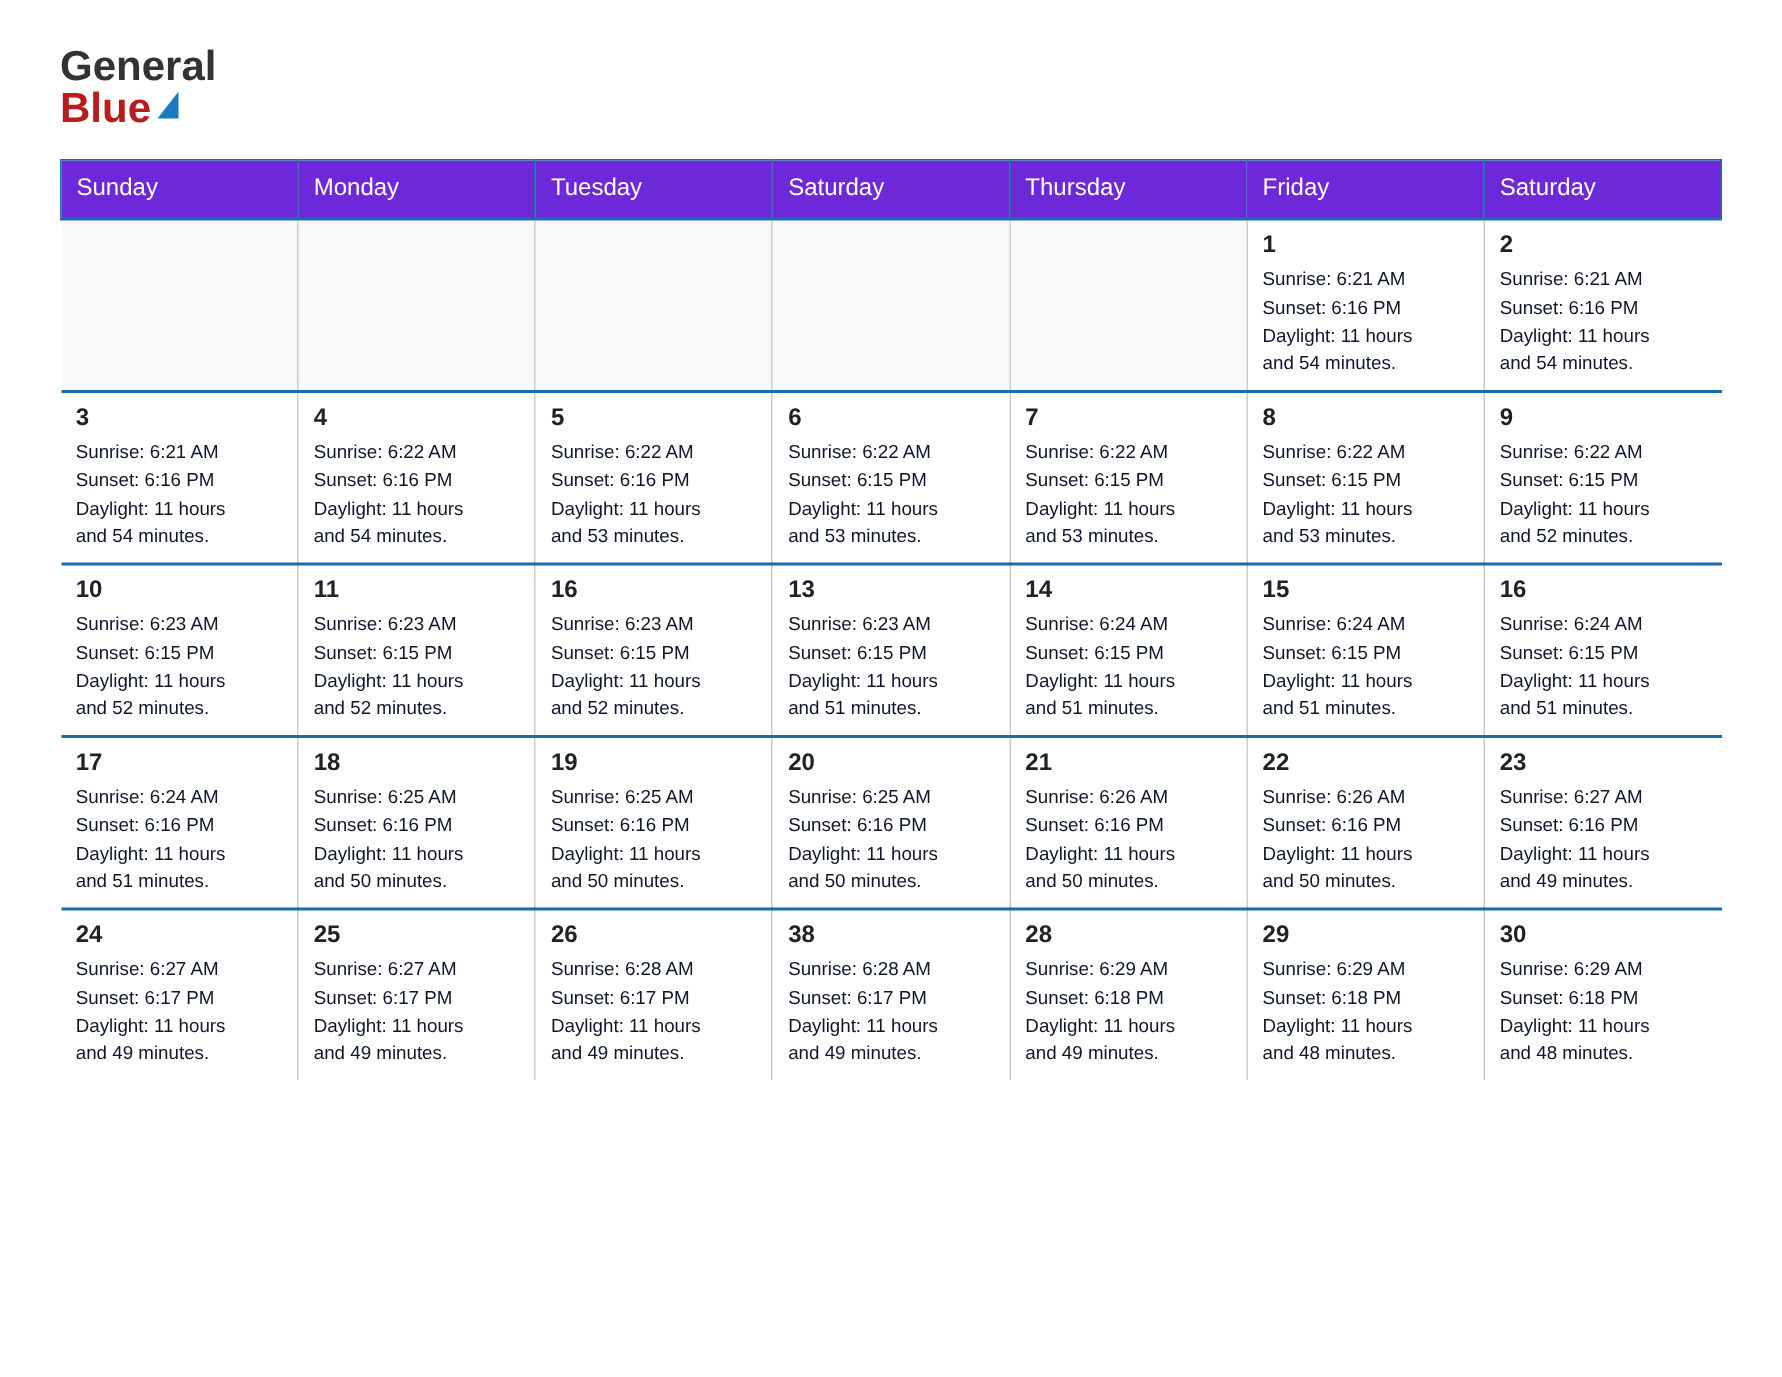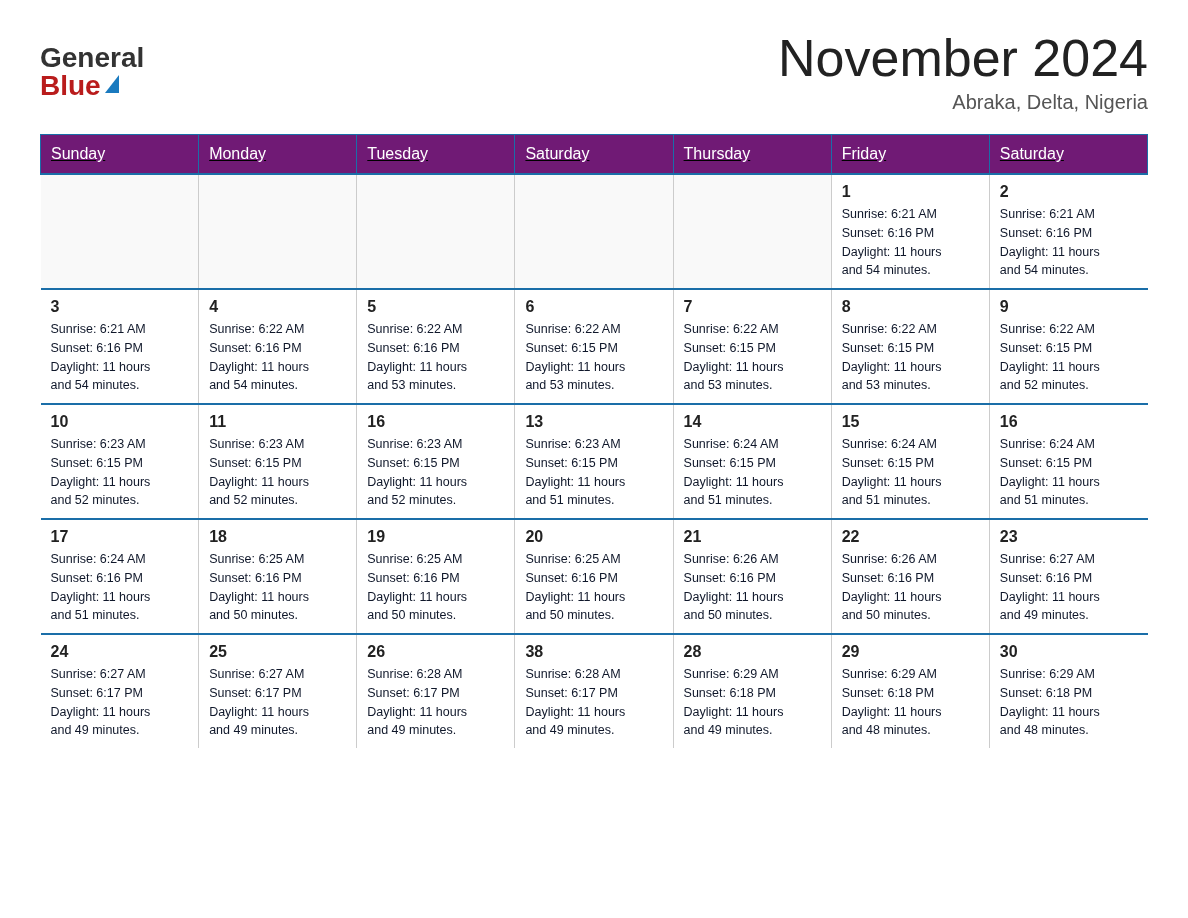--- a/index.html
+++ b/index.html
@@ -6,21 +6,21 @@
     body {
       font-family: Arial, sans-serif;
       background: #fff;
       padding: 30px 40px;
       width: 1188px;
       min-height: 918px;
     }
     .header-area {
       display: flex;
       justify-content: space-between;
-      align-items: center;
+      align-items: flex-end;
       margin-bottom: 20px;
     }
     .logo {
       display: flex;
       flex-direction: column;
       align-items: flex-start;
     }
     .logo-general {
       font-size: 28px;
       font-weight: bold;
@@ -57,22 +57,21 @@
       font-size: 20px;
       color: #555;
       margin-top: 4px;
     }
     table {
       width: 100%;
       border-collapse: collapse;
       table-layout: fixed;
     }
     thead tr {
-      background-color: #701a75;
-      text-decoration: underline;
+      background-color: #6d28d9;
     }
     thead th {
       color: #fff;
       font-size: 16px;
       font-weight: normal;
       padding: 10px 10px;
       text-align: left;
       border: 1px solid #1a6ea8;
     }
     tbody tr {
@@ -107,24 +106,20 @@
 </head>
 <body>
 
 <div class="header-area">
   <div class="logo">
     <span class="logo-general">General</span>
     <span class="logo-blue">
       <span>Blue</span>
       <span class="logo-triangle"></span>
     </span>
-  </div>
-  <div class="title-area">
-    <div class="month-title">November 2024</div>
-    <div class="location">Abraka, Delta, Nigeria</div>
   </div>
 </div>
 
 <table>
   <thead>
     <tr>
     <th>Sunday</th>
         <th>Monday</th>
         <th>Tuesday</th>
         <th>Saturday</th>

